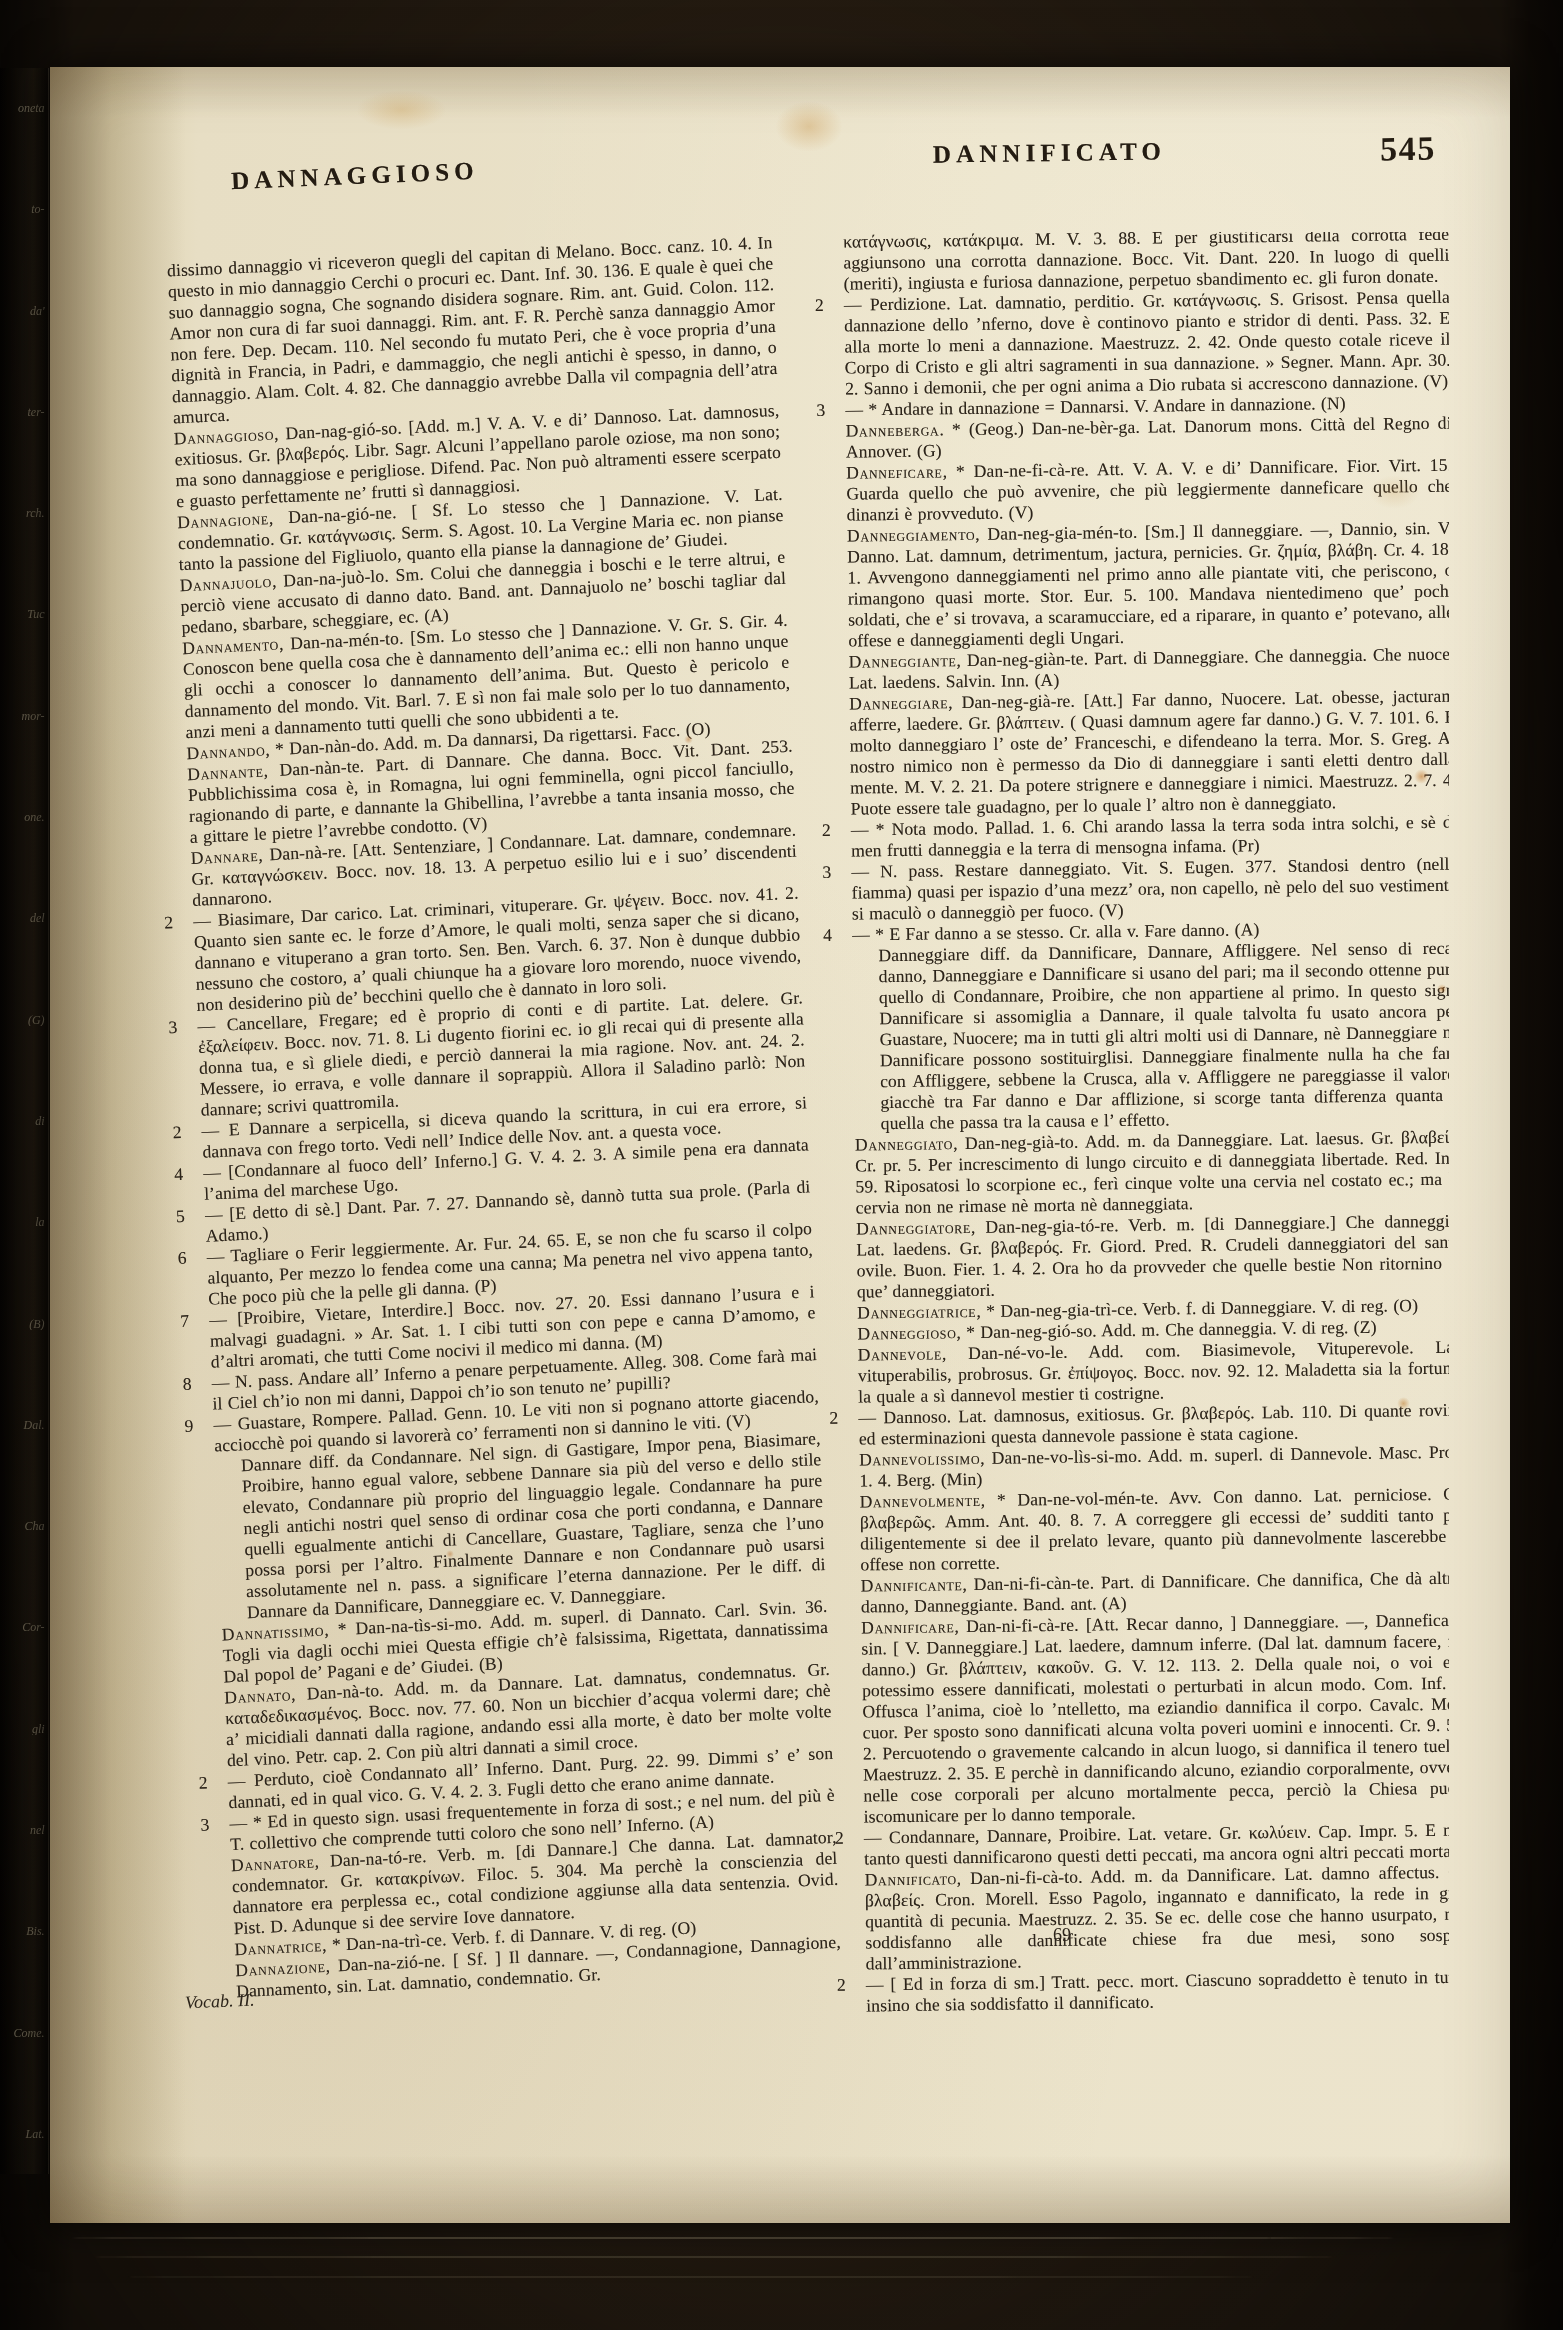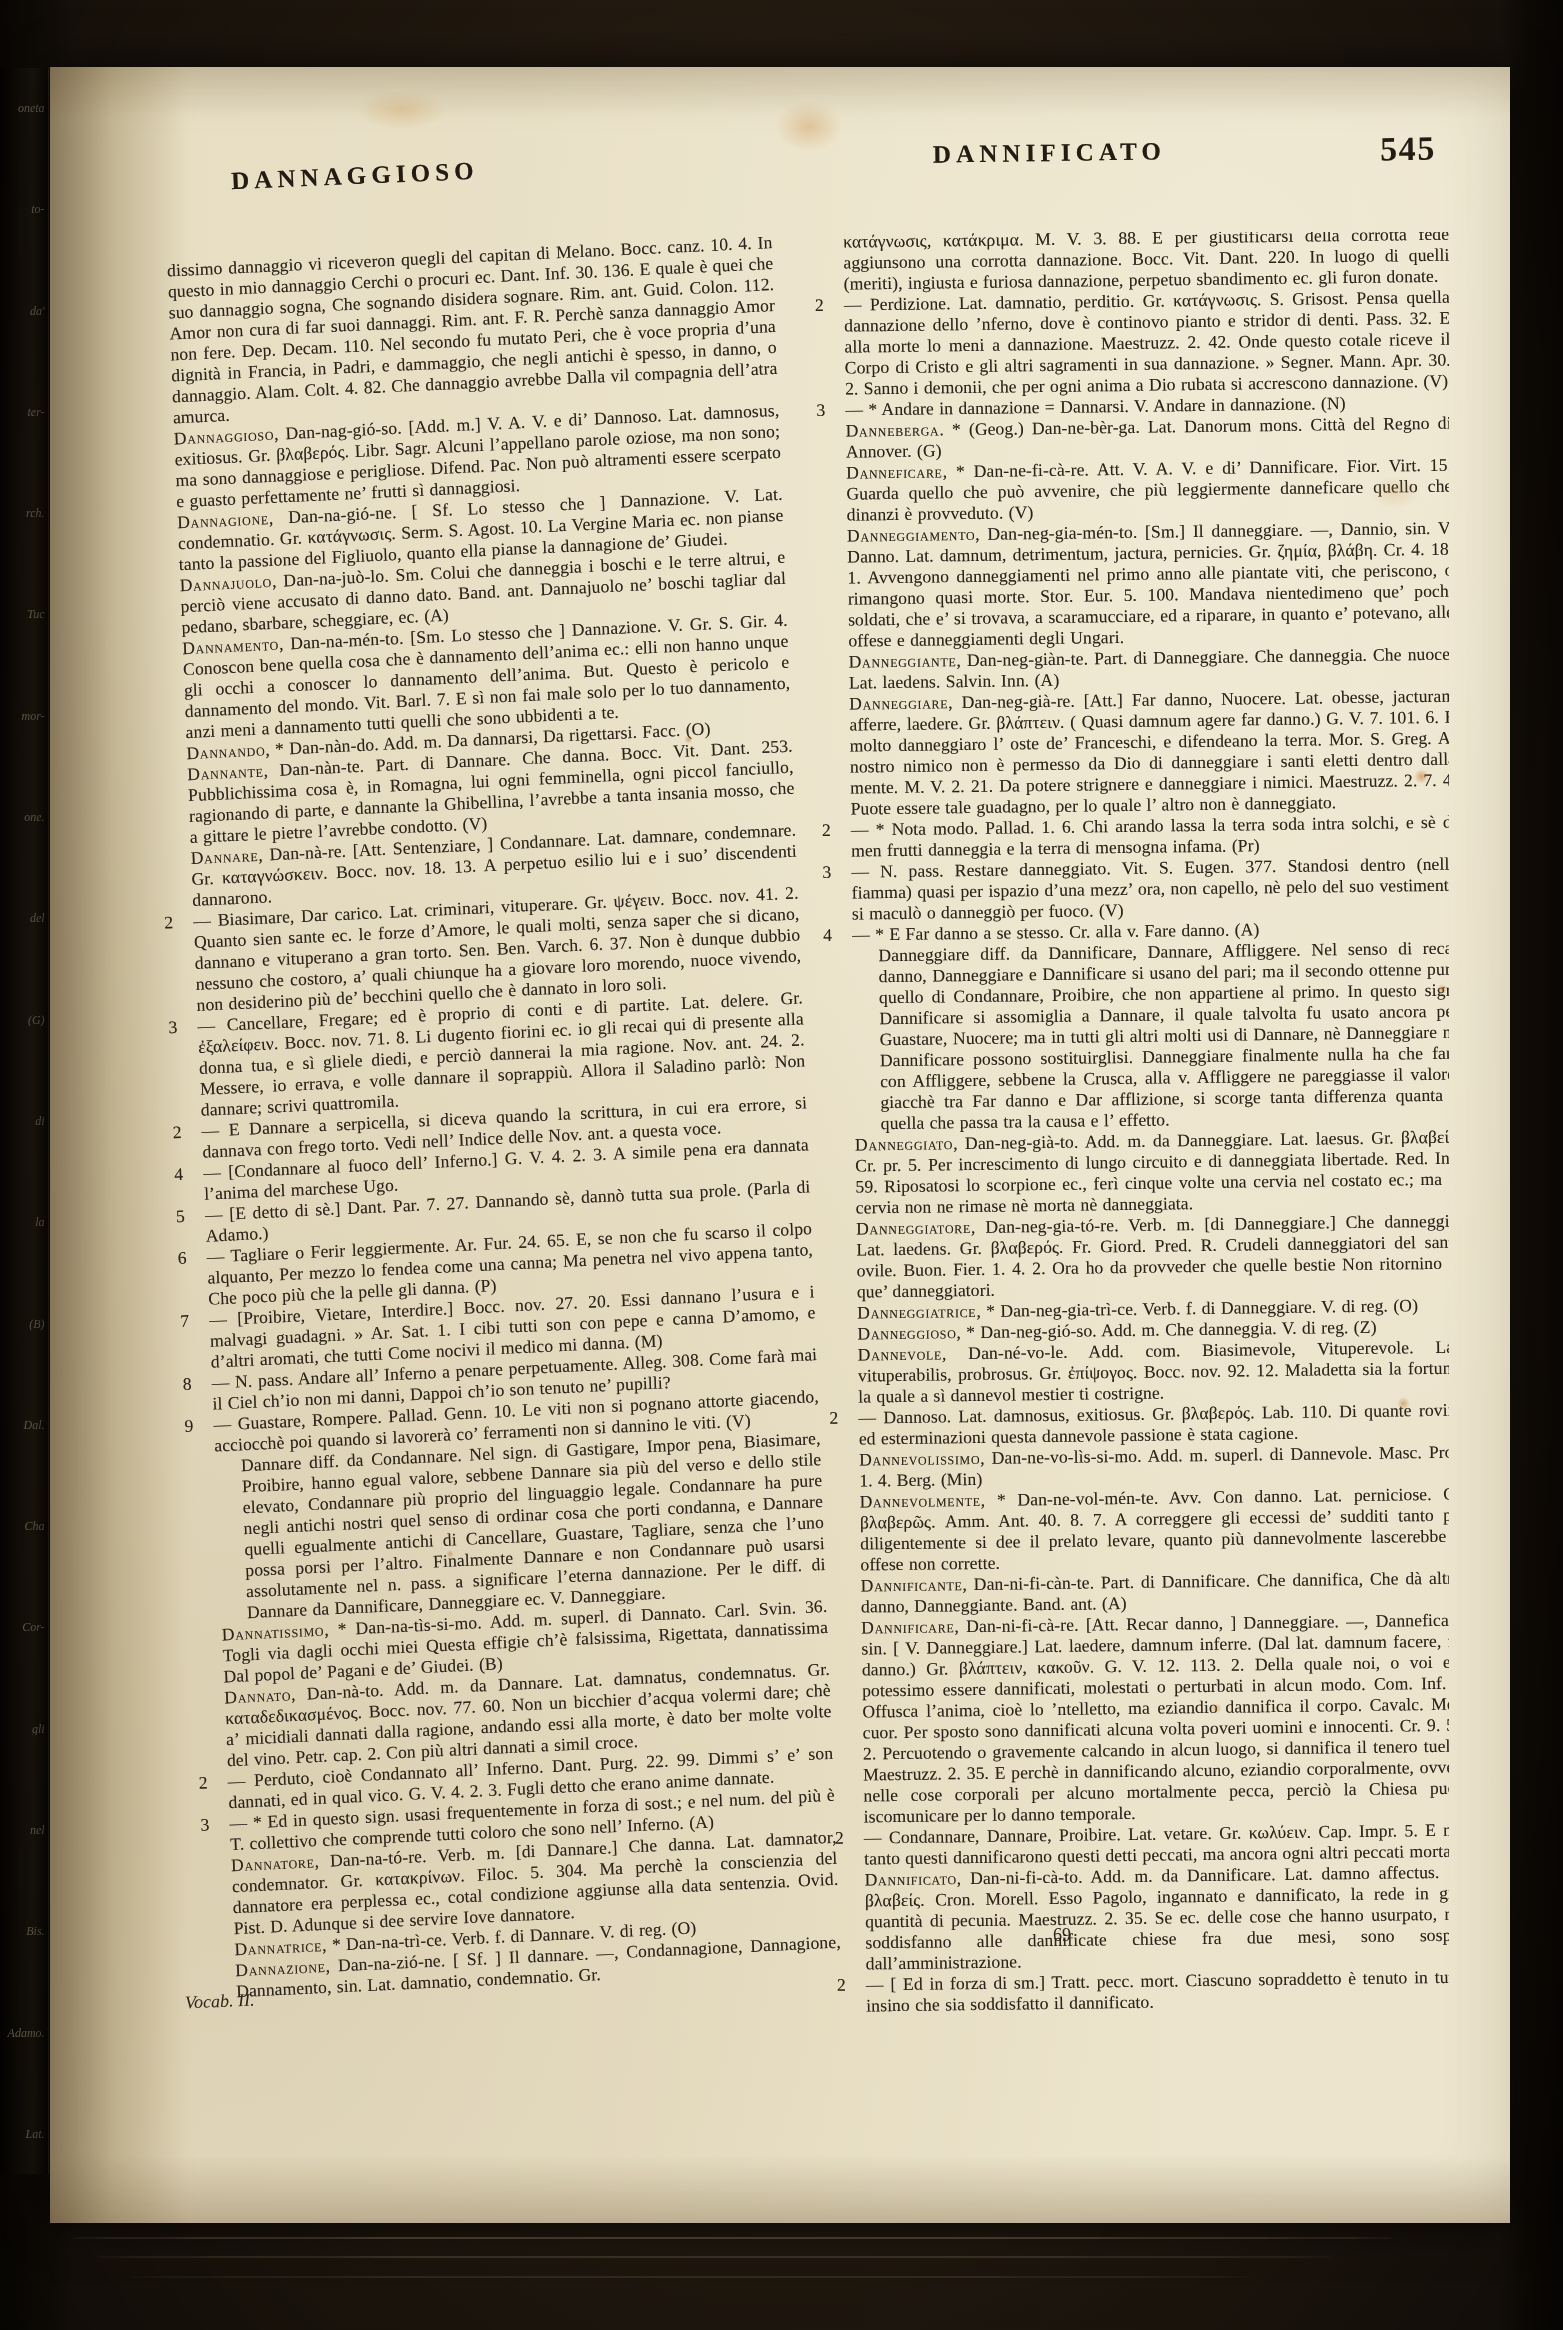--- a/index.html
+++ b/index.html
@@ -103,21 +103,21 @@
     <div class="fragment">(G)</div>
     <div class="fragment">di</div>
     <div class="fragment">la</div>
     <div class="fragment">(B)</div>
     <div class="fragment">Dal.</div>
     <div class="fragment">Cha</div>
     <div class="fragment">Cor-</div>
     <div class="fragment">gli</div>
     <div class="fragment">nel</div>
     <div class="fragment">Bis.</div>
-    <div class="fragment">Adamo.</div>
+    <div class="fragment">Come.</div>
     <div class="fragment">Lat.</div>
   </div>
 
 <div class="page">
   <div class="gutter-shadow"></div>
 
   <div class="running-head left">DANNAGGIOSO</div>
   <div class="running-head right">DANNIFICATO</div>
   <div class="page-number">545</div>
 

